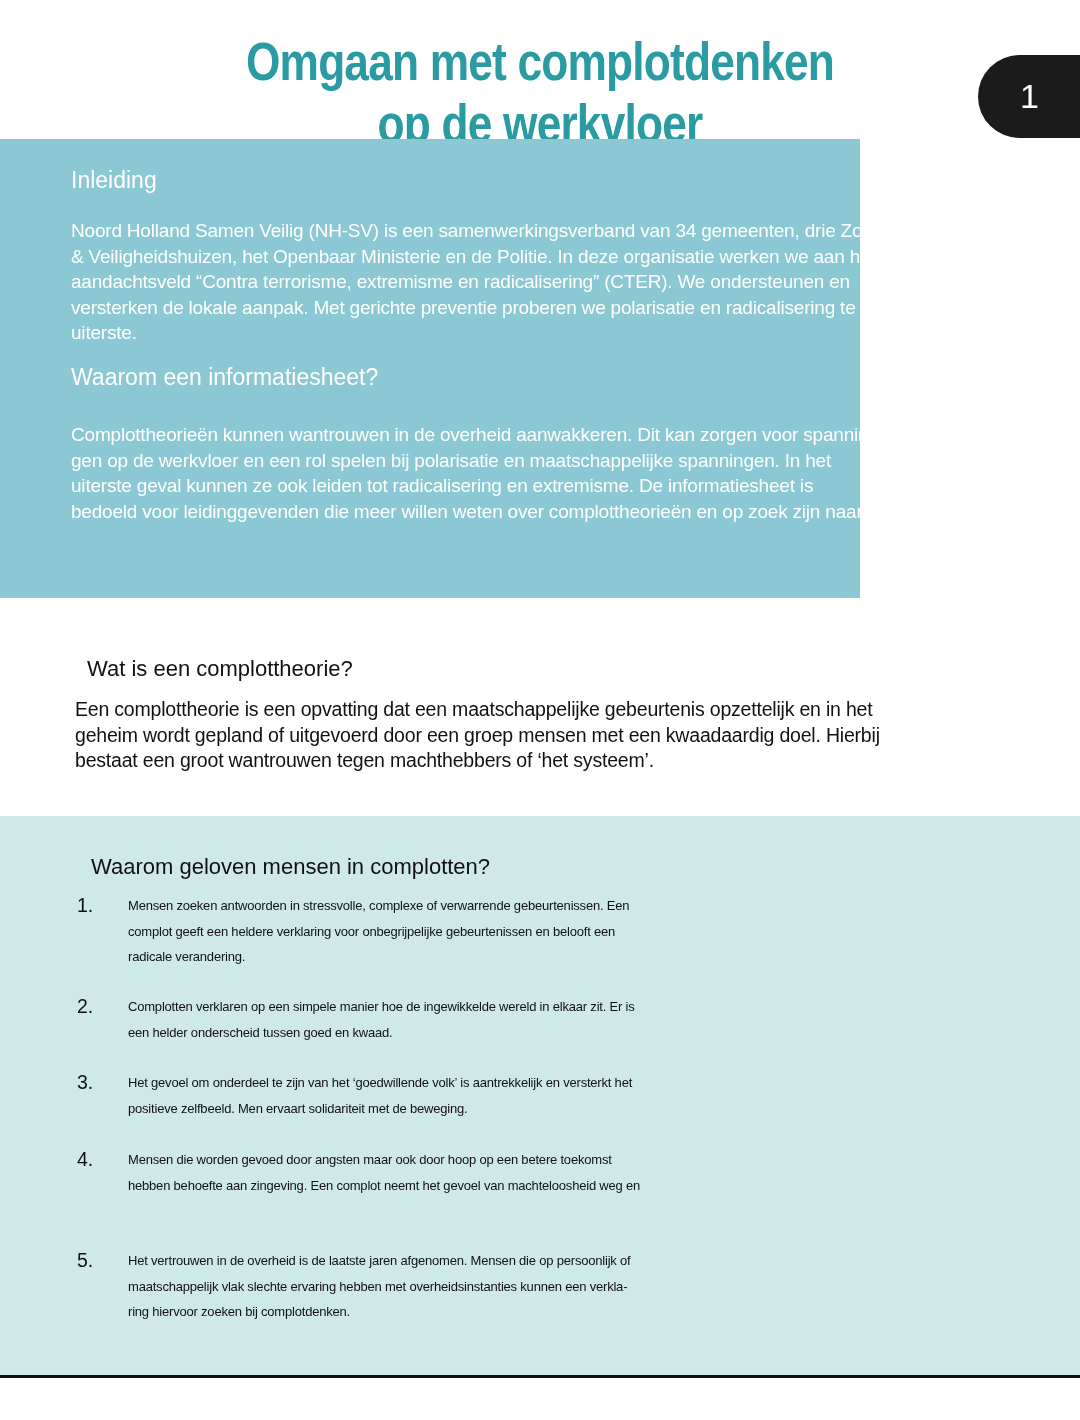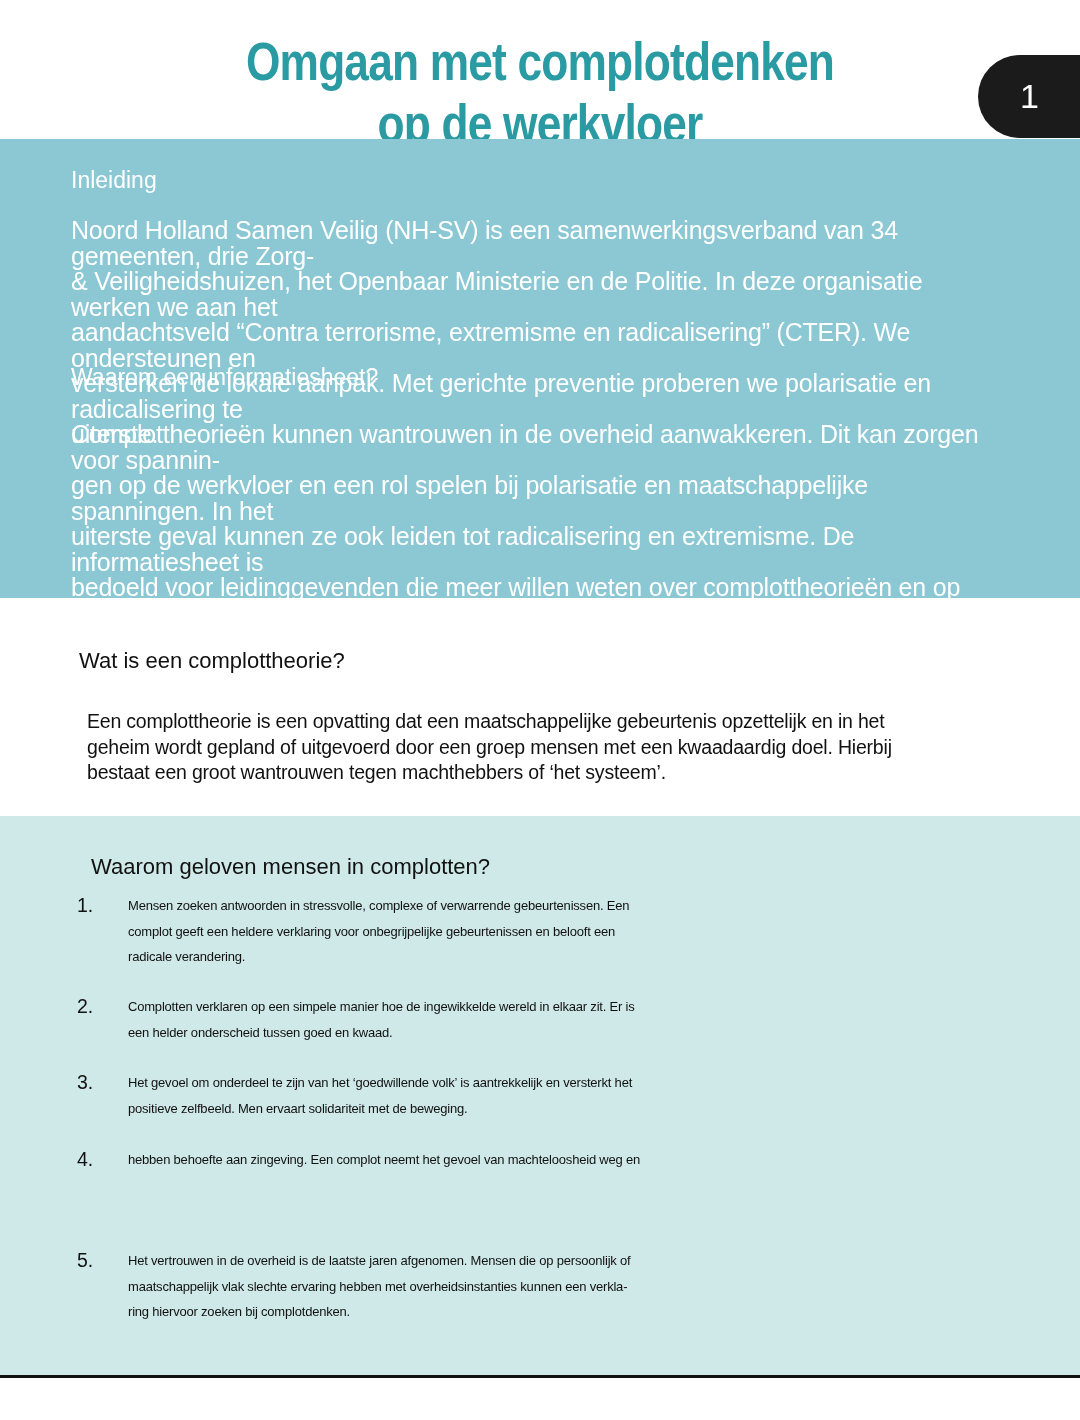--- a/index.html
+++ b/index.html
@@ -42,66 +42,66 @@
       font-size: 34px;
       line-height: 83px;
       text-align: left;
       padding-left: 42px;
       box-sizing: border-box;
     }
     .intro-section {
       position: absolute;
       left: 0;
       top: 139px;
-      width: 1080px;
+      width: 860px;
       height: 459px;
       background: #8bc8d3;
       color: #ffffff;
     }
     .intro-section h2 {
       position: absolute;
       left: 71px;
       margin: 0;
       font-weight: normal;
       font-size: 23px;
       color: #ffffff;
     }
     .intro-section p {
       position: absolute;
       left: 71px;
       width: 925px;
       margin: 0;
-      font-size: 25px;
+      font-size: 19px;
       line-height: 25.5px;
       color: #ffffff;
       letter-spacing: -0.2px;
     }
     .def-section {
       position: absolute;
       left: 0;
       top: 598px;
       width: 1080px;
       height: 218px;
       background: #ffffff;
     }
     .def-section h2 {
       position: absolute;
       left: 71px;
       top: 42px;
-      margin: 8px;
+      margin: 16px;
       font-weight: normal;
       font-size: 22px;
       color: #111111;
     }
     .def-section p {
       position: absolute;
       left: 71px;
       top: 95px;
       width: 925px;
-      margin: 16px;
+      margin: 4px;
       font-size: 19.5px;
       line-height: 25.5px;
       color: #111111;
       letter-spacing: -0.2px;
     }
     .why-section {
       position: absolute;
       left: 0;
       top: 816px;
       width: 1080px;
@@ -217,20 +217,21 @@
     <li class="why-item" style="top:254px;">
       <span class="num">3.</span>
       <span class="text">
         <span style="display:block">Het gevoel om onderdeel te zijn van het ‘goedwillende volk’ is aantrekkelijk en versterkt het</span>
         <span style="display:block">positieve zelfbeeld. Men ervaart solidariteit met de beweging.</span>
       </span>
     </li>
     <li class="why-item" style="top:331px;">
       <span class="num">4.</span>
       <span class="text">
+        <span style="display:block">Mensen die worden gevoed door angsten maar ook door hoop op een betere toekomst</span>
         <span style="display:block">hebben behoefte aan zingeving. Een complot neemt het gevoel van machteloosheid weg en</span>
       </span>
     </li>
     <li class="why-item" style="top:432px;">
       <span class="num">5.</span>
       <span class="text">
         <span style="display:block">Het vertrouwen in de overheid is de laatste jaren afgenomen. Mensen die op persoonlijk of</span>
         <span style="display:block">maatschappelijk vlak slechte ervaring hebben met overheidsinstanties kunnen een verkla-</span>
         <span style="display:block">ring hiervoor zoeken bij complotdenken.</span>
       </span>

